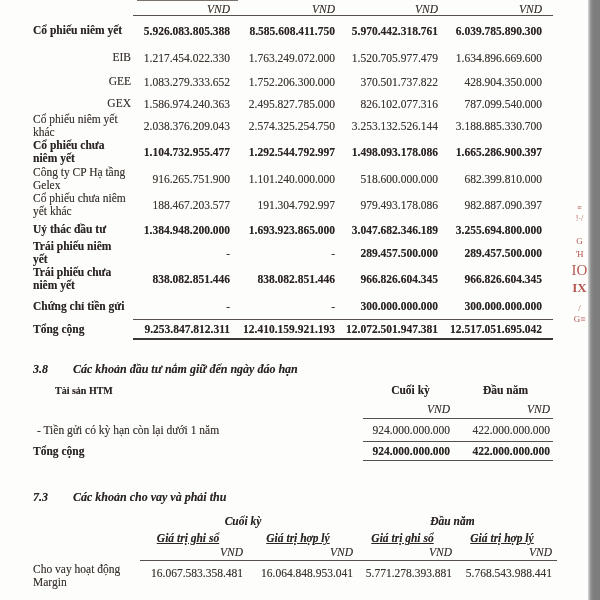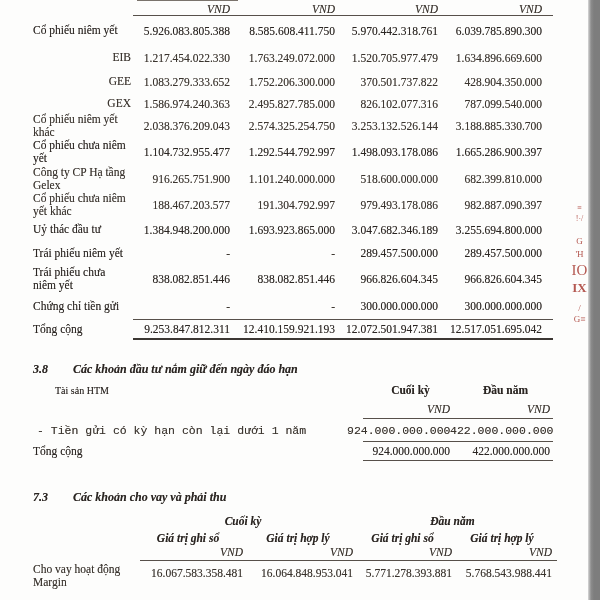--- a/index.html
+++ b/index.html
@@ -3,21 +3,21 @@
 <meta charset="utf-8">
 <style>
   html,body{margin:0;padding:0;}
   .page{
     position:relative; width:600px; height:600px; overflow:hidden;
     background:#fdfdfc; color:#3a342e;
     font-family:"Liberation Serif","DejaVu Serif",serif;
     font-size:11.5px;
     text-shadow:0 0 .6px rgba(70,62,55,.5);
   }
-  .b{font-weight:normal;color:#2a2522;}
+  .b{font-weight:bold;color:#2a2522;}
   .i{font-style:italic;}
   
   .scan-strip{position:absolute;top:0;left:588px;width:12px;height:600px;
     background:linear-gradient(to right,#d9d9d9 0,#8c8c8c 3px,#7d7d7d 6px,#7d7d7d 100%);}
   .stamp{position:absolute;left:571px;top:204px;width:17px;display:flex;flex-direction:column;
     align-items:center;color:#a83c34;opacity:.85;font-family:"Liberation Serif",serif;
     text-shadow:none;line-height:1;}
   .stamp span{display:block;}
   .m0{font-size:8px;margin-bottom:3px;}
   .m1{font-size:8px;margin-bottom:14px;}
@@ -49,21 +49,21 @@
   .s72vnd .v1{width:87px;text-align:right;}
   .s72vnd .v2{width:100px;text-align:right;}
   .s72row{display:flex;align-items:center;}
   .s72row .rl{width:314px;flex:none;box-sizing:border-box;padding-left:4px;}
   .s72row .rv1{width:103px;text-align:right;flex:none;}
   .s72row .rv2{width:100px;text-align:right;flex:none;}
   .s73grid{display:flex;}
   .g12{width:220px;text-align:center;}
   .g34{width:199px;text-align:center;}
   .k1{width:110px;}.k2{width:110px;}.k3{width:99px;}.k4{width:100px;}
-  .ctr{text-align:center;}
+  .ctr{text-align:center;text-decoration:underline;}
   .rgt{text-align:right;}
   .bi{font-weight:bold;font-style:italic;color:#2a2522;}
   .wrap100{width:102px;line-height:1.15;}
 </style>
 </head>
 <body>
 
 <div class="page">
 
   <div class="scan-strip"></div>
@@ -210,21 +210,21 @@
     <span class="gc">Đầu năm</span>
   </div>
 
   <div class="abs s72vnd i" style="left:363px;top:403px;">
     <span class="v1">VND</span>
     <span class="v2">VND</span>
   </div>
 
   <div class="hline" style="left:363px;top:418px;width:190px;"></div>
 
-  <div class="abs s72row" style="left:33px;top:420px;width:520px;height:20px;font-family:Liberation Mono, monospace;">
+  <div class="abs s72row" style="left:33px;top:420px;width:520px;height:20px;">
     <span class="rl">- Tiền gửi có kỳ hạn còn lại dưới 1 năm</span>
     <span class="rv1">924.000.000.000</span>
     <span class="rv2">422.000.000.000</span>
   </div>
 
   <div class="hline" style="left:363px;top:441px;width:190px;"></div>
 
   <div class="abs s72row" style="left:33px;top:443px;width:520px;height:16px;">
     <span class="rl b" style="padding-left:0;">Tổng cộng</span>
     <span class="rv1 b">924.000.000.000</span>

